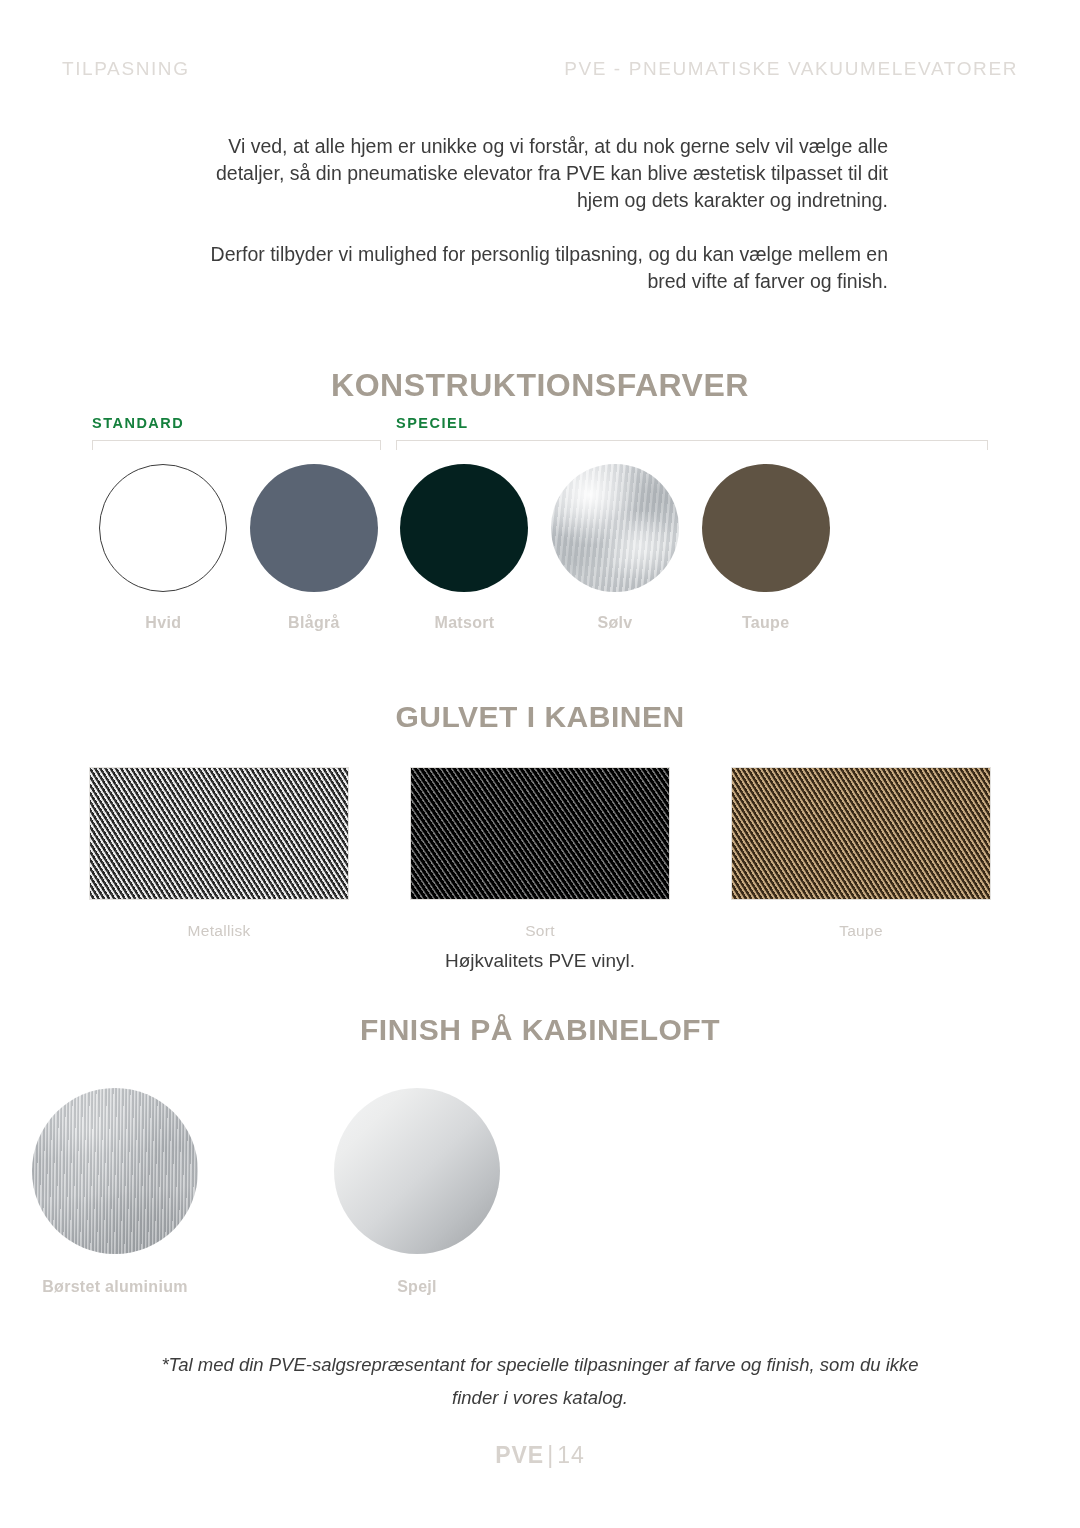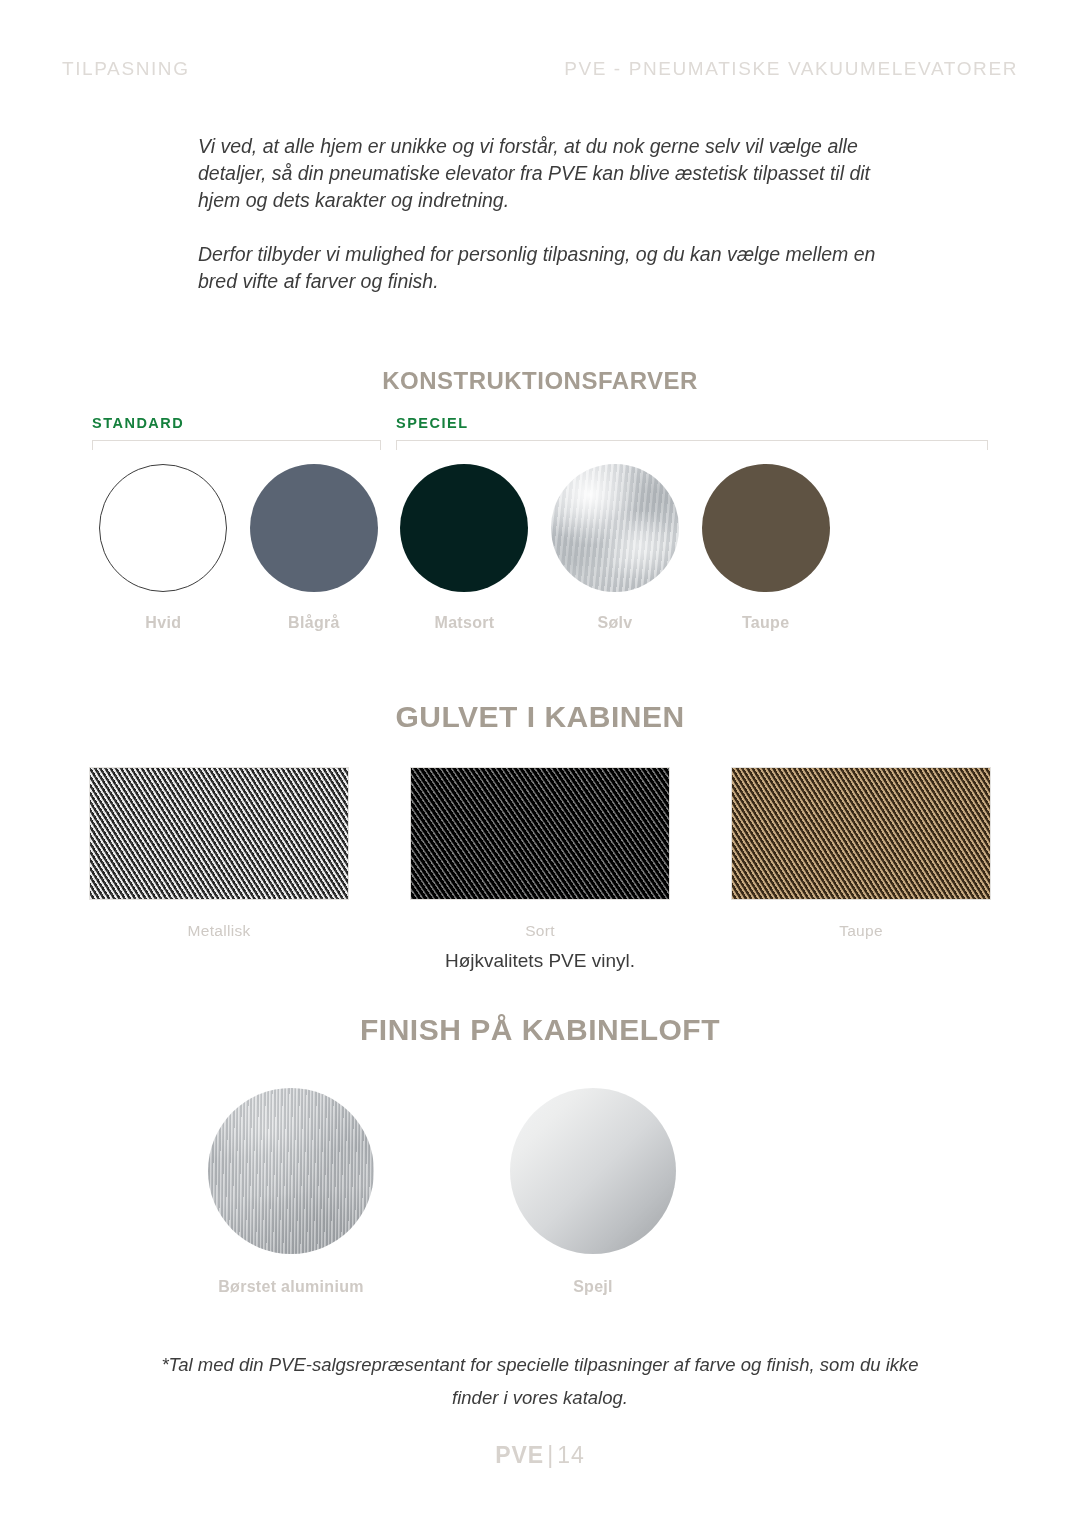--- a/index.html
+++ b/index.html
@@ -31,42 +31,41 @@
     font-size: 19px;
     letter-spacing: 1.6px;
     font-weight: 400;
     white-space: nowrap;
   }
 
   
   .intro {
     position: absolute;
     top: 133px;
-    left: 198px;
+    left: 188px;
     width: 700px;
-    text-align: left;
-    font-style: italic;
+    text-align: right;
     font-size: 19.5px;
     line-height: 27px;
     color: #3c3c3c;
   }
   .intro p { margin: 0; }
   .intro p + p { margin-top: 27px; }
 
   
   .section-title {
     position: absolute;
     left: 0;
     width: 1080px;
     text-align: center;
     color: #a59d92;
     font-weight: bold;
     letter-spacing: 0.5px;
   }
-  #title-konstruktionsfarver { top: 367px; font-size: 24px; }
+  #title-konstruktionsfarver { top: 367px; font-size: 32px; }
   #title-gulvet             { top: 700px; font-size: 30px; }
   #title-finish             { top: 1013px; font-size: 30px; }
 
   
   .group-label {
     position: absolute;
     color: #15803d;
     font-size: 14.5px;
     font-weight: bold;
     letter-spacing: 1.5px;
@@ -197,21 +196,21 @@
     color: #3c3c3c;
   }
 
   
   .finish-row {
     position: absolute;
     top: 1088px;
     left: 0;
     width: 884px;
     display: flex;
-    justify-content: center;
+    justify-content: flex-start;
     gap: 72px;
   }
   .finish-cell {
     display: flex;
     flex-direction: column;
     align-items: center;
     width: 230px;
   }
   .finish-circle {
     width: 166px;

